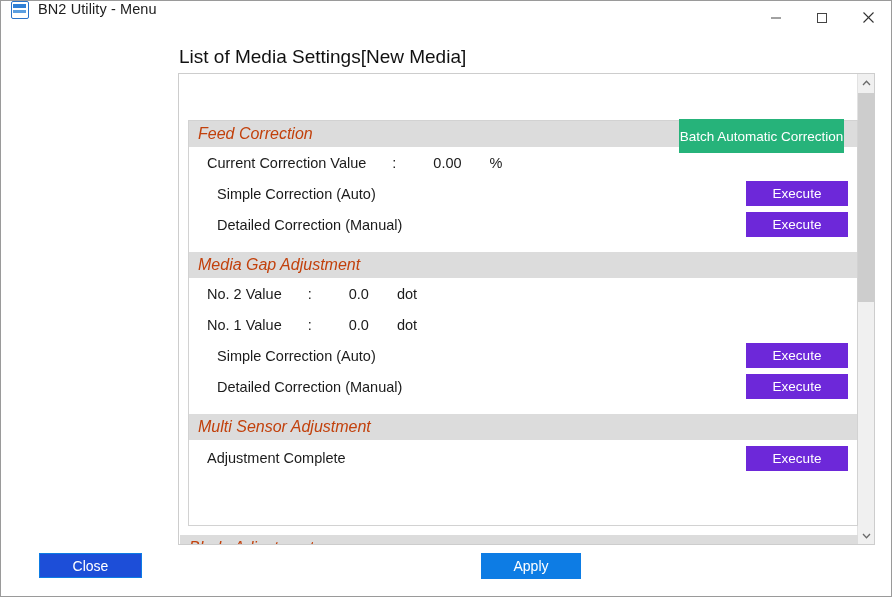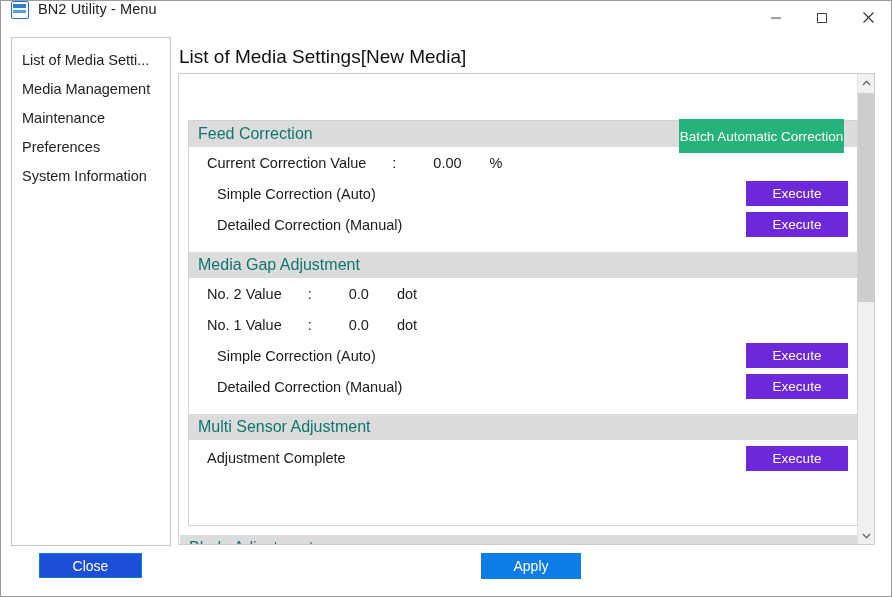--- a/index.html
+++ b/index.html
@@ -195,22 +195,23 @@
     background: #ffffff;
     overflow: hidden;
   }
   .section-header {
     height: 26px;
     background: #dcdcdc;
     display: flex;
     align-items: center;
     padding-left: 9px;
     font-size: 16px;
-    color: #0f766e;
-    box-sizing: border-box;
+    color: #c2410c;
+    box-sizing: border-box;
+    font-style: italic;
   }
   .kv-row {
     height: 31px;
     display: flex;
     align-items: center;
     padding-left: 18px;
     font-size: 14.5px;
     color: #1b1b1b;
     box-sizing: border-box;
     gap: 21px;
@@ -296,38 +297,20 @@
       </div>
       <div class="winbtn">
         <svg width="13" height="13" viewBox="0 0 13 13">
           <line x1="1.5" y1="1.5" x2="11.5" y2="11.5" stroke="#333" stroke-width="1.1"></line>
           <line x1="11.5" y1="1.5" x2="1.5" y2="11.5" stroke="#333" stroke-width="1.1"></line>
         </svg>
       </div>
     </div>
   </div>
 
-  <div id="sidebar">
-    <div id="side-spacer"></div>
-    <div class="side-item">
-      <span>List of Media Setti...</span>
-    </div>
-    <div class="side-item">
-      <span>Media Management</span>
-    </div>
-    <div class="side-item">
-      <span>Maintenance</span>
-    </div>
-    <div class="side-item">
-      <span>Preferences</span>
-    </div>
-    <div class="side-item">
-      <span>System Information</span>
-    </div>
-  </div>
 
   <div id="close-button">Close</div>
 
   <div id="main">
     <div id="page-title">List of Media Settings[New Media]</div>
 
     <div id="panel">
 
       <div id="scrollbar">
         <div class="sb-arrow" id="sb-up">

